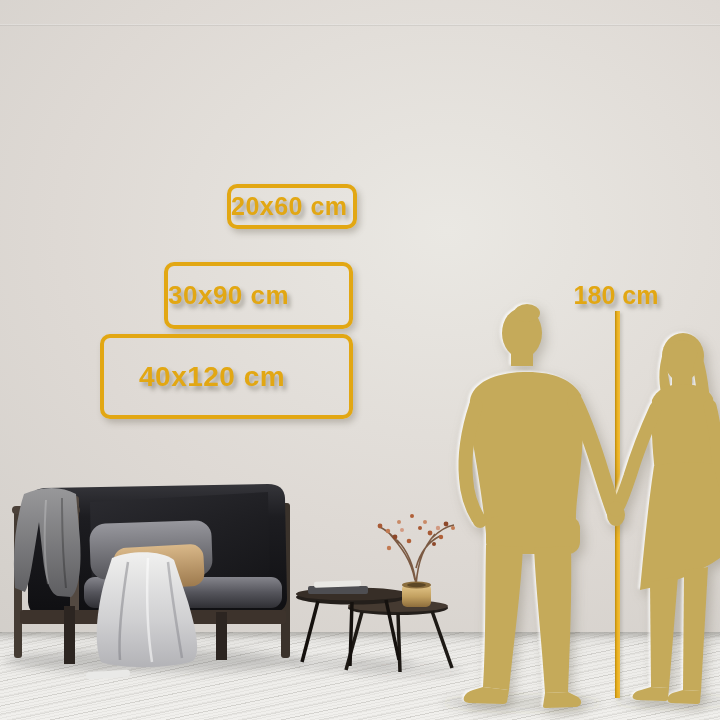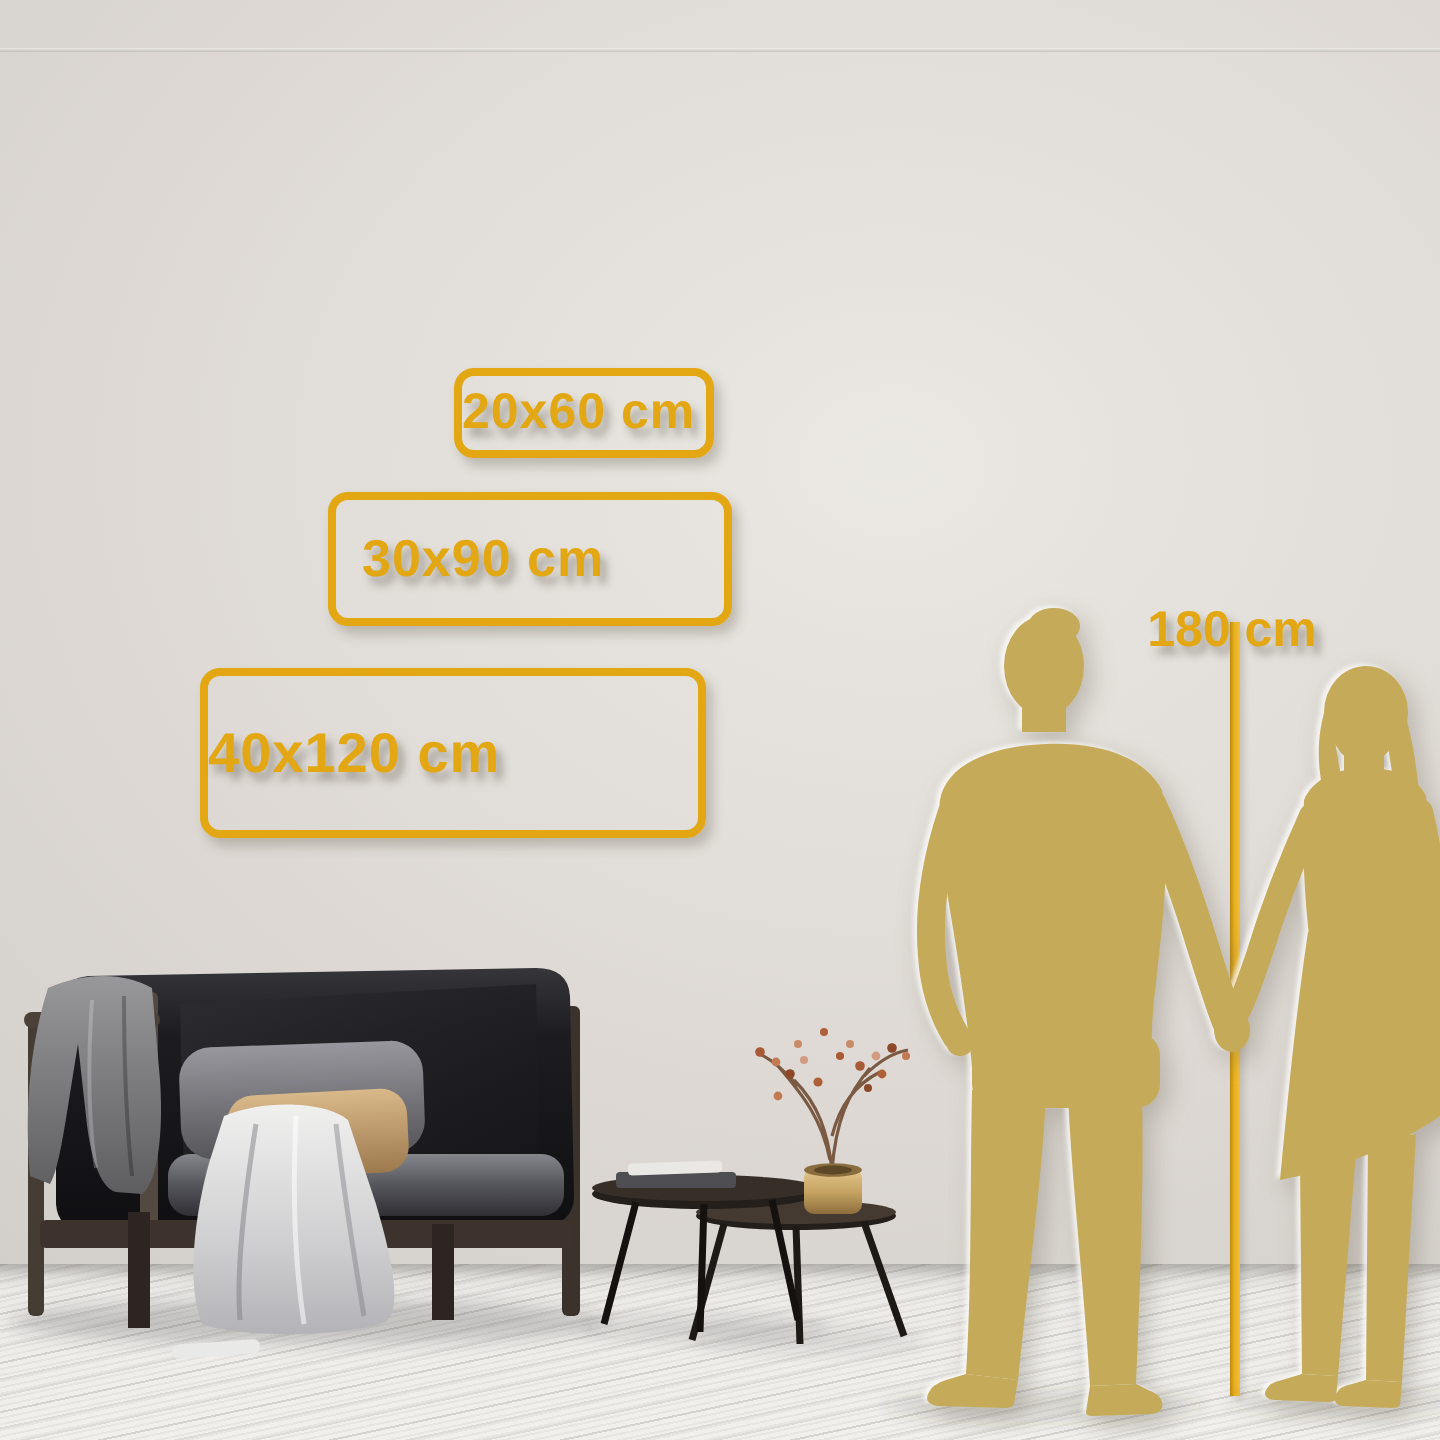--- a/index.html
+++ b/index.html
@@ -41,30 +41,30 @@
     box-shadow:3px 4px 6px rgba(95,88,72,.30);
     display:flex;align-items:center;justify-content:flex-start;
   }
   .size-box span{
     color:var(--gold,#e2a713);font-weight:bold;letter-spacing:.5px;
     text-shadow:3px 4px 4px rgba(92,86,72,.45);
     white-space:nowrap;
   }
   #box1{left:227px;top:184px;width:122px;height:37px;}
   #box1 span{font-size:25px;}
-  #box2{left:164px;top:246px;width:181px;height:59px;padding-left:13px;}
+  #box2{left:164px;top:262px;width:181px;height:59px;}
   #box2 span{font-size:26px;}
   #box3{left:100px;top:334px;width:245px;height:77px;}
-  #box3 span{font-size:28px;}
+  #box3 span{font-size:28px;margin-left:35px;}
 
   
   .height-label{
     position:absolute;left:566px;top:281px;width:100px;text-align:center;
     color:var(--gold,#e2a713);font-weight:bold;font-size:25px;
-    text-shadow:3px 4px 4px rgba(92,86,72,.45);white-space:nowrap;margin-top:20px;
+    text-shadow:3px 4px 4px rgba(92,86,72,.45);white-space:nowrap;
   }
   .height-line{
     position:absolute;left:615px;top:311px;width:5px;height:387px;
     background:linear-gradient(90deg,#bd8a0e 0,#eab11e 45%,#f1bd41 100%);
     box-shadow:2px 2px 3px rgba(80,75,60,.18);
     z-index:3;
   }
 
   
   svg.layer{position:absolute;left:0;top:0;width:720px;height:720px;}

